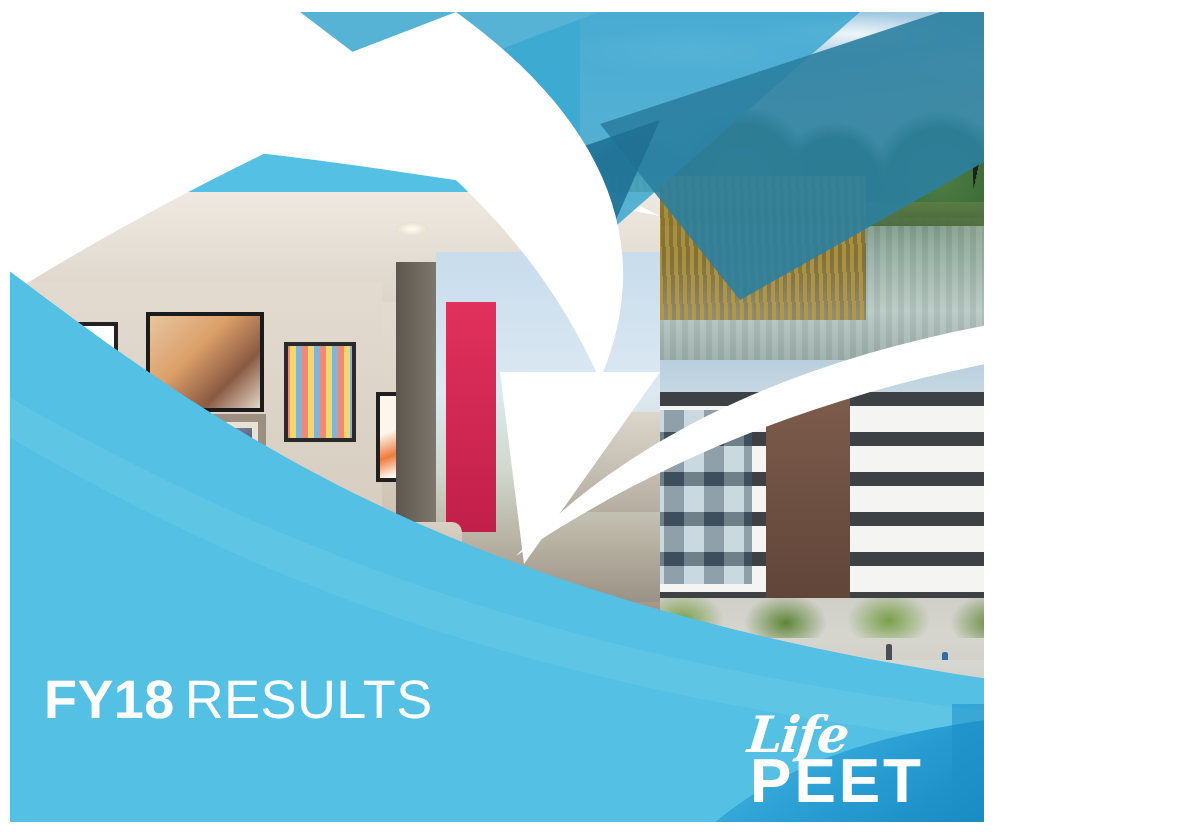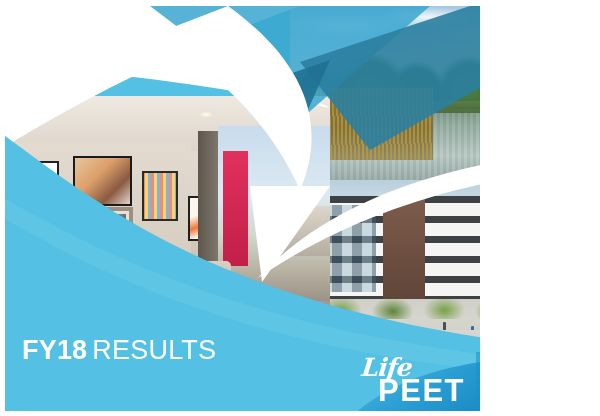--- a/index.html
+++ b/index.html
@@ -3,20 +3,21 @@
 <meta charset="utf-8">
 <style>
   html,body{margin:0;padding:0;background:#ffffff;}
   body{font-family:"Liberation Sans",sans-serif;}
 
   .cover{
     position:relative;
     width:480px;height:416px;
     overflow:hidden;
     background:#ffffff;
+    padding-left:12px;
   }
 
   
   .teal-base{position:absolute;inset:0;background:#54c0e3;}
 
   
   .photo{position:absolute;overflow:hidden;}
 
   
   .photo-lake{
@@ -286,21 +287,20 @@
     margin-right:2px;
     margin-bottom:5px;
   }
   .logo-tag .yr{font-weight:700;}
   .logo-tag .wy{font-weight:400;opacity:.92;margin-left:2px;}
   .logo-peet{
     display:block;
     font-weight:700;
     font-size:31px;
     letter-spacing:1.5px;
-    text-align:right;
     margin-right:1px;
   }
 </style>
 </head>
 <body>
 
 <div class="cover">
 
   <div class="teal-base"></div>
 

